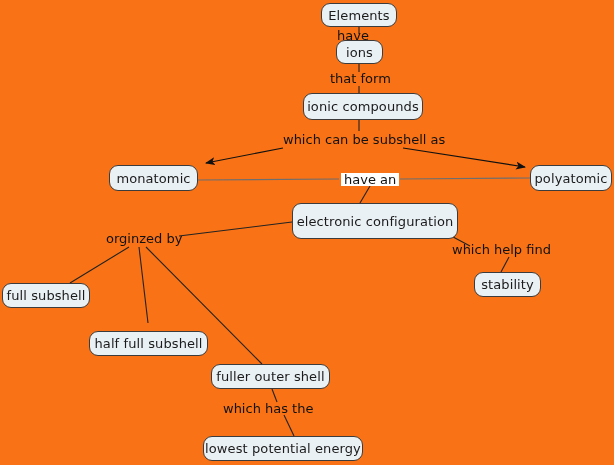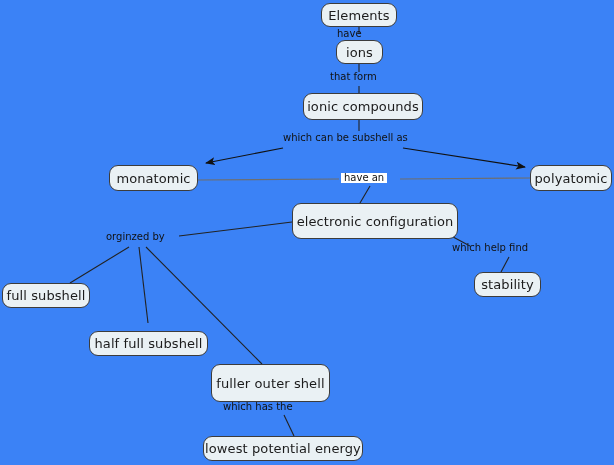--- a/index.html
+++ b/index.html
@@ -11,21 +11,21 @@
   body {
     font-family: "DejaVu Sans", sans-serif;
     width: 614px;
     height: 465px;
     overflow: hidden;
   }
   #canvas {
     position: relative;
     width: 614px;
     height: 465px;
-    background: #3b82f6;
+    background: #f97316;
   }
   #edge-layer {
     position: absolute;
     left: 0;
     top: 0;
     width: 614px;
     height: 465px;
     pointer-events: none;
   }
   .node {
@@ -39,21 +39,21 @@
     line-height: 1;
     display: flex;
     align-items: center;
     justify-content: center;
     white-space: nowrap;
     letter-spacing: 0.1px;
   }
   .edge-label {
     position: absolute;
     color: #111111;
-    font-size: 10px;
+    font-size: 13px;
     line-height: 1;
     white-space: nowrap;
     background: transparent;
   }
 </style>
 </head>
 <body>
 
 <div id="canvas">
 
@@ -107,21 +107,21 @@
   <div class="node" style="left:530px; top:165px; width:82px; height:26px;">polyatomic</div>
 
   <div class="node" style="left:292px; top:203px; width:166px; height:36px;">electronic configuration</div>
 
   <div class="node" style="left:474px; top:272px; width:67px; height:25px;">stability</div>
 
   <div class="node" style="left:2px; top:283px; width:88px; height:25px;">full subshell</div>
 
   <div class="node" style="left:89px; top:323px; width:119px; height:25px;margin-top:8px;">half full subshell</div>
 
-  <div class="node" style="left:211px; top:364px; width:119px; height:38px;">fuller outer shell</div>
+  <div class="node" style="left:211px; top:364px; width:119px; height:25px;">fuller outer shell</div>
 
   <div class="node" style="left:203px; top:436px; width:160px; height:25px;">lowest potential energy</div>
 
   <div class="edge-label" style="left:337px; top:29px;">have</div>
 
   <div class="edge-label" style="left:330px; top:72px;text-align:right;">that form</div>
 
   <div class="edge-label" style="left:283px; top:133px;">which can be subshell as</div>
 
   <div class="edge-label" style="left:341px; top:173px; background:#ffffff; padding:0 3px;">have an</div>

